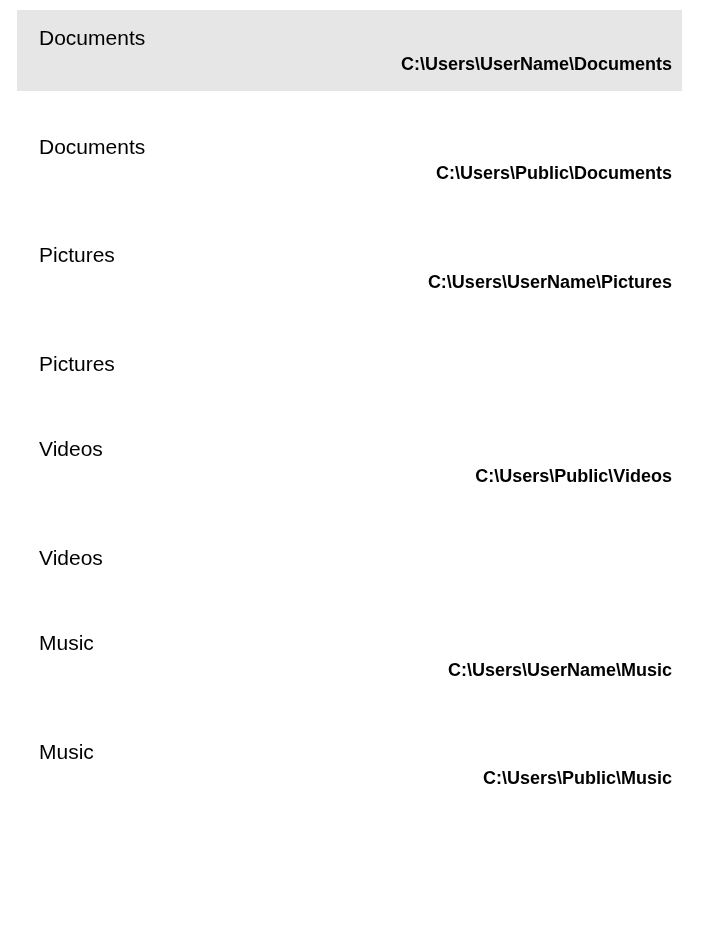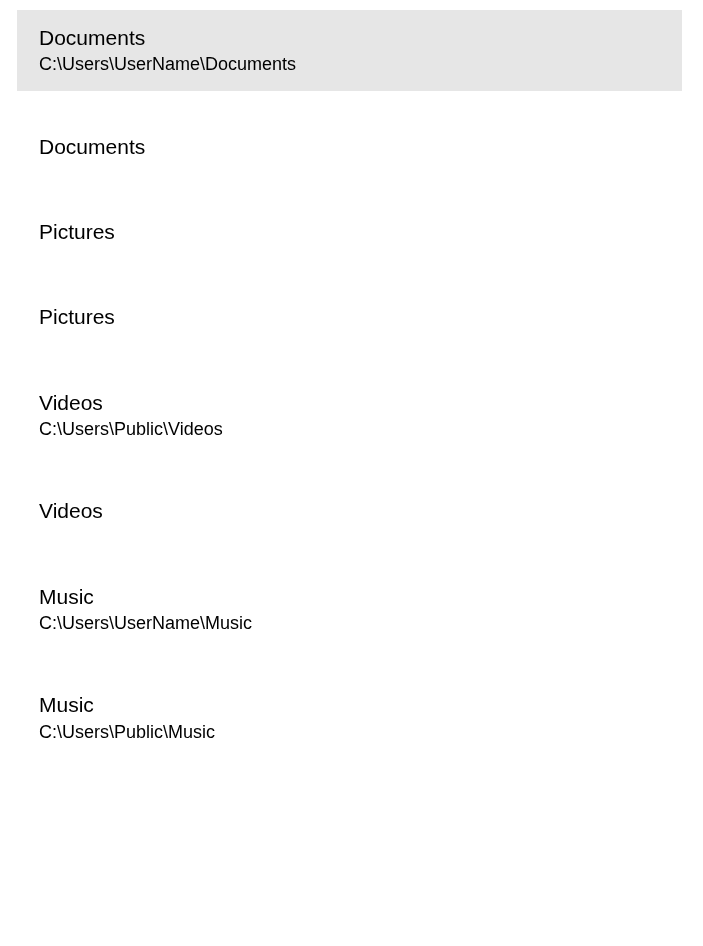--- a/index.html
+++ b/index.html
@@ -30,38 +30,41 @@
     }
     .item-title {
       font-size: 21px;
       font-weight: 400;
       color: #000000;
       line-height: 1.3;
       margin-bottom: 2px;
     }
     .item-path {
       font-size: 18px;
-      font-weight: 400;
+      font-weight: 700;
       color: #000000;
       line-height: 1.3;
+      text-align: right;
     }
   </style>
 </head>
 <body>
 
 <div class="list-container">
   <div class="list-item selected">
     <div class="item-title">Documents</div>
     <div class="item-path">C:\Users\UserName\Documents</div>
   </div>
   <div class="list-item">
     <div class="item-title">Documents</div>
+    <div class="item-path">C:\Users\Public\Documents</div>
   </div>
   <div class="list-item">
     <div class="item-title">Pictures</div>
+    <div class="item-path">C:\Users\UserName\Pictures</div>
   </div>
   <div class="list-item">
     <div class="item-title">Pictures</div>
   </div>
   <div class="list-item">
     <div class="item-title">Videos</div>
     <div class="item-path">C:\Users\Public\Videos</div>
   </div>
   <div class="list-item">
     <div class="item-title">Videos</div>

